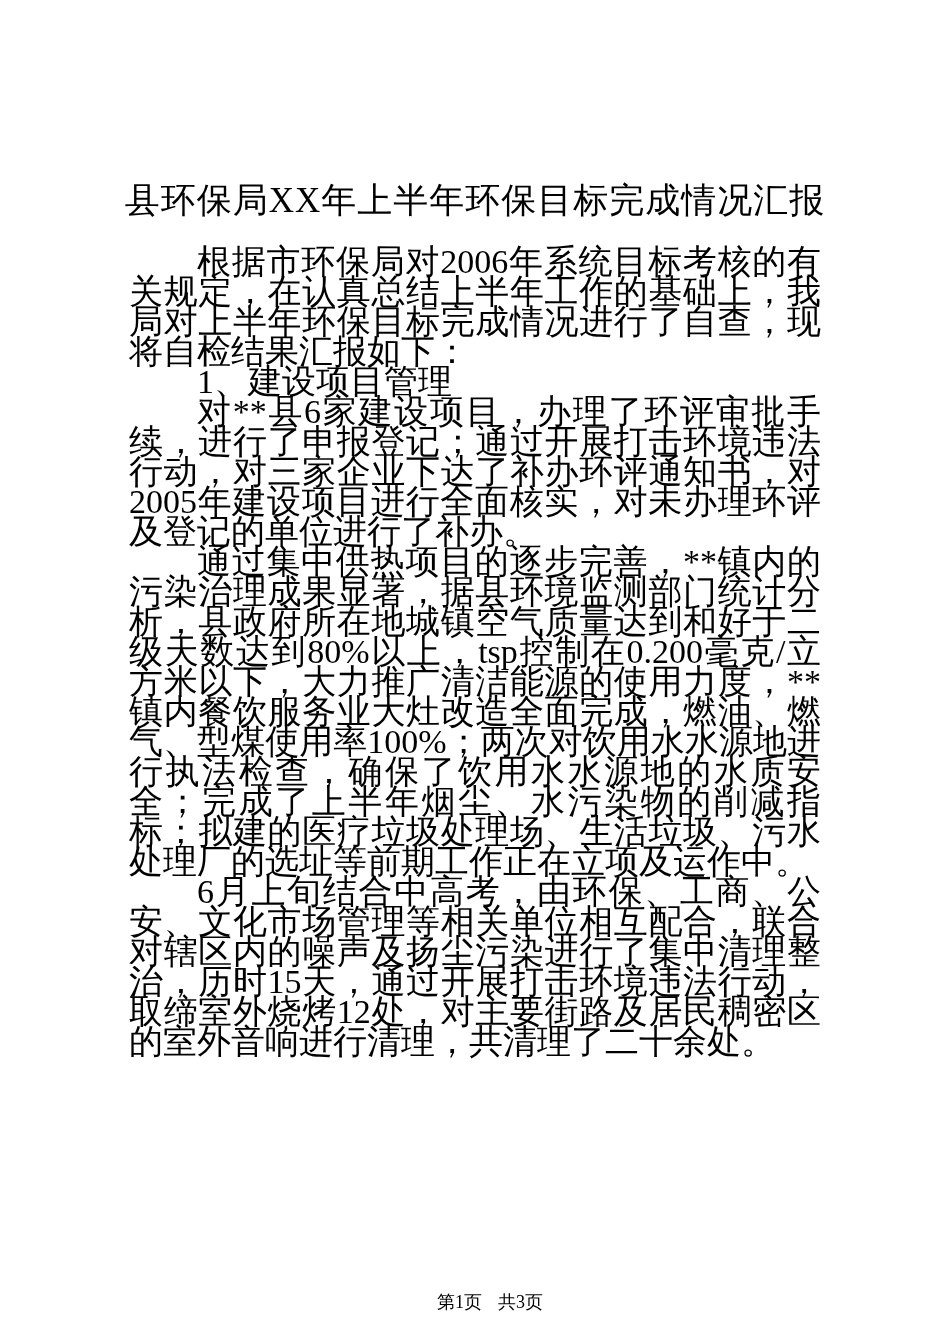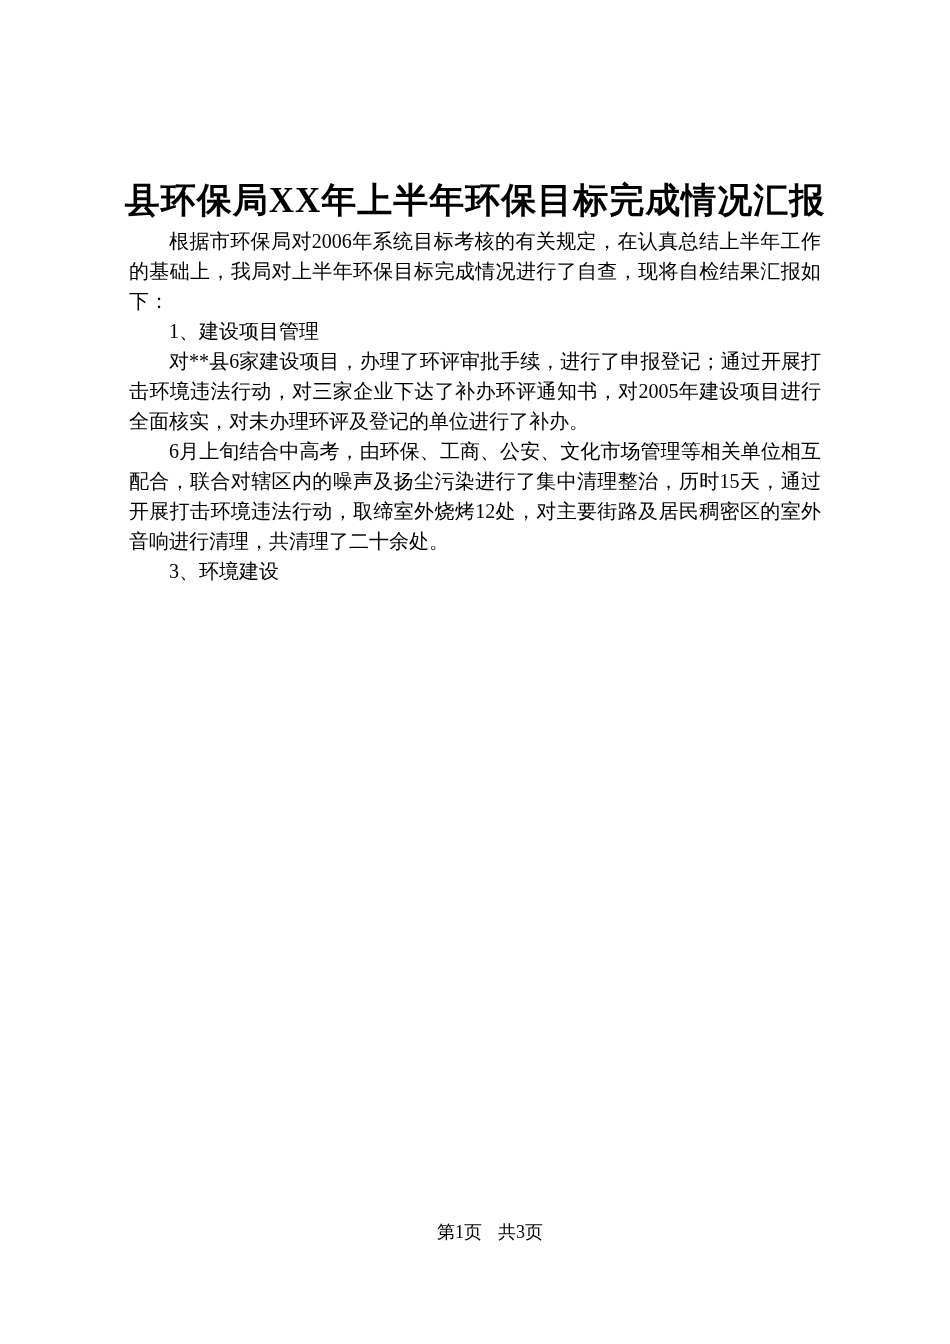--- a/index.html
+++ b/index.html
@@ -17,42 +17,42 @@
     overflow: hidden;
   }
   .doc-title {
     position: absolute;
     top: 176px;
     left: 65px;
     right: 65px;
     margin: 0;
     text-align: center;
     font-size: 35px;
-    font-weight: bold;
+    font-weight: normal;
     line-height: 1.45;
     letter-spacing: 1px;
   }
   .doc-body {
     position: absolute;
-    top: 226px;
+    top: 247px;
     left: 129px;
     width: 692px;
-    font-size: 20px;
+    font-size: 34px;
     line-height: 30px;
     text-align: justify;
     word-break: normal;
   }
   .para {
     margin: 0;
     padding: 0;
     text-indent: 2em;
   }
   .doc-footer {
     position: absolute;
-    top: 1222px;
+    top: 1292px;
     left: 437px;
     font-size: 18px;
     line-height: 20px;
     color: #000000;
     white-space: nowrap;
   }
   .footer-gap {
     display: inline-block;
     width: 16px;
   }
@@ -61,21 +61,21 @@
 <body>
 
 <div class="page">
 
   <h1 class="doc-title">县环保局XX年上半年环保目标完成情况汇报</h1>
 
   <div class="doc-body">
     <p class="para">根据市环保局对2006年系统目标考核的有关规定，在认真总结上半年工作的基础上，我局对上半年环保目标完成情况进行了自查，现将自检结果汇报如下：</p>
     <p class="para">1、建设项目管理</p>
     <p class="para">对**县6家建设项目，办理了环评审批手续，进行了申报登记；通过开展打击环境违法行动，对三家企业下达了补办环评通知书，对2005年建设项目进行全面核实，对未办理环评及登记的单位进行了补办。</p>
+    <p class="para">通过集中供热项目的逐步完善，**镇内的污染治理成果显著，据县环境监测部门统计分析，县政府所在地城镇空气质量达到和好于二级天数达到80%以上，tsp控制在0.200毫克/立方米以下，大力推广清洁能源的使用力度，**镇内餐饮服务业大灶改造全面完成，燃油、燃气、型煤使用率100%；两次对饮用水水源地进行执法检查，确保了饮用水水源地的水质安全；完成了上半年烟尘、水污染物的削减指标；拟建的医疗垃圾处理场、生活垃圾、污水处理厂的选址等前期工作正在立项及运作中。</p>
     <p class="para">6月上旬结合中高考，由环保、工商、公安、文化市场管理等相关单位相互配合，联合对辖区内的噪声及扬尘污染进行了集中清理整治，历时15天，通过开展打击环境违法行动，取缔室外烧烤12处，对主要街路及居民稠密区的室外音响进行清理，共清理了二十余处。</p>
-    <p class="para">3、环境建设</p>
   </div>
 
   <div class="doc-footer">
     <span>第1页</span><span class="footer-gap"></span><span>共3页</span>
   </div>
 
 </div>
 
 </body></html>

